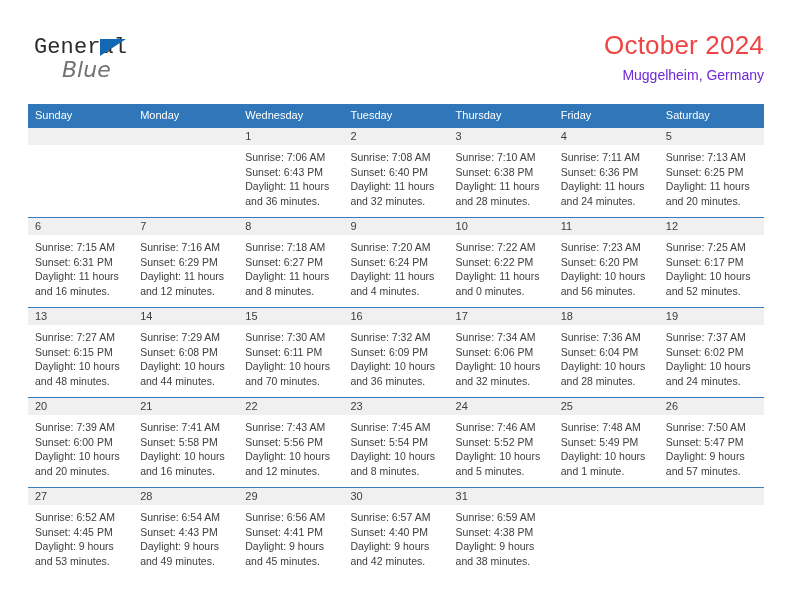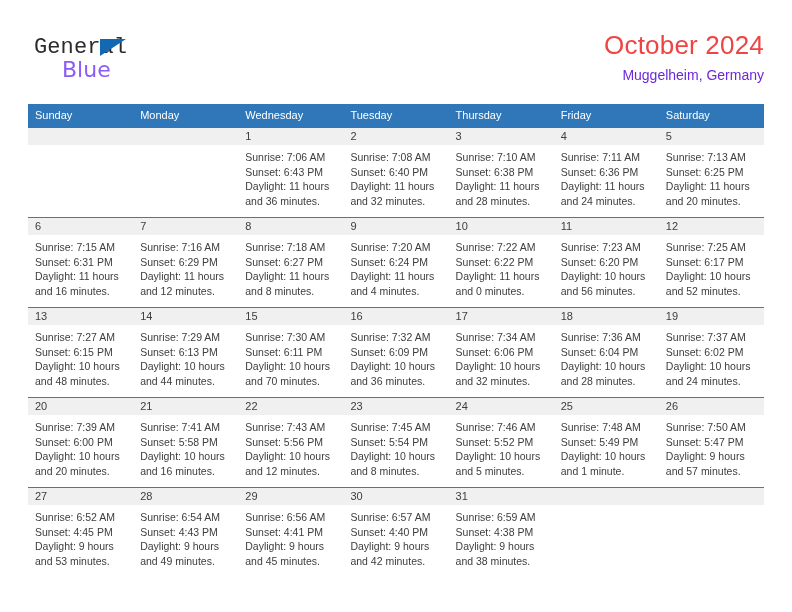--- a/index.html
+++ b/index.html
@@ -56,24 +56,25 @@
     width: 0;
     height: 0;
     border-left: 26px solid #1268b3;
     border-bottom: 17px solid transparent;
   }
   .brand-blue {
     position: absolute;
     left: 28px;
     top: 22px;
     font-size: 22px;
-    color: #8b5cf6;
+    color: #737373;
     font-family: "DejaVu Sans", sans-serif;
     font-weight: 400;
     line-height: 24px;
+    font-style: italic;
   }
 
   .titles {
     position: absolute;
     right: 0;
     top: 0;
     text-align: right;
   }
   .cal-title {
     font-size: 26px;
@@ -312,21 +313,21 @@
               <div class="line">Sunrise: 7:27 AM</div>
               <div class="line">Sunset: 6:15 PM</div>
               <div class="line">Daylight: 10 hours</div>
               <div class="line">and 48 minutes.</div>
             </div>
           </div>
           <div class="cell">
             <div class="datestrip">14</div>
             <div class="lines">
               <div class="line">Sunrise: 7:29 AM</div>
-              <div class="line">Sunset: 6:13 PM</div>
+              <div class="line">Sunset: 6:08 PM</div>
               <div class="line">Daylight: 10 hours</div>
               <div class="line">and 44 minutes.</div>
             </div>
           </div>
           <div class="cell">
             <div class="datestrip">15</div>
             <div class="lines">
               <div class="line">Sunrise: 7:30 AM</div>
               <div class="line">Sunset: 6:11 PM</div>
               <div class="line">Daylight: 10 hours</div>

